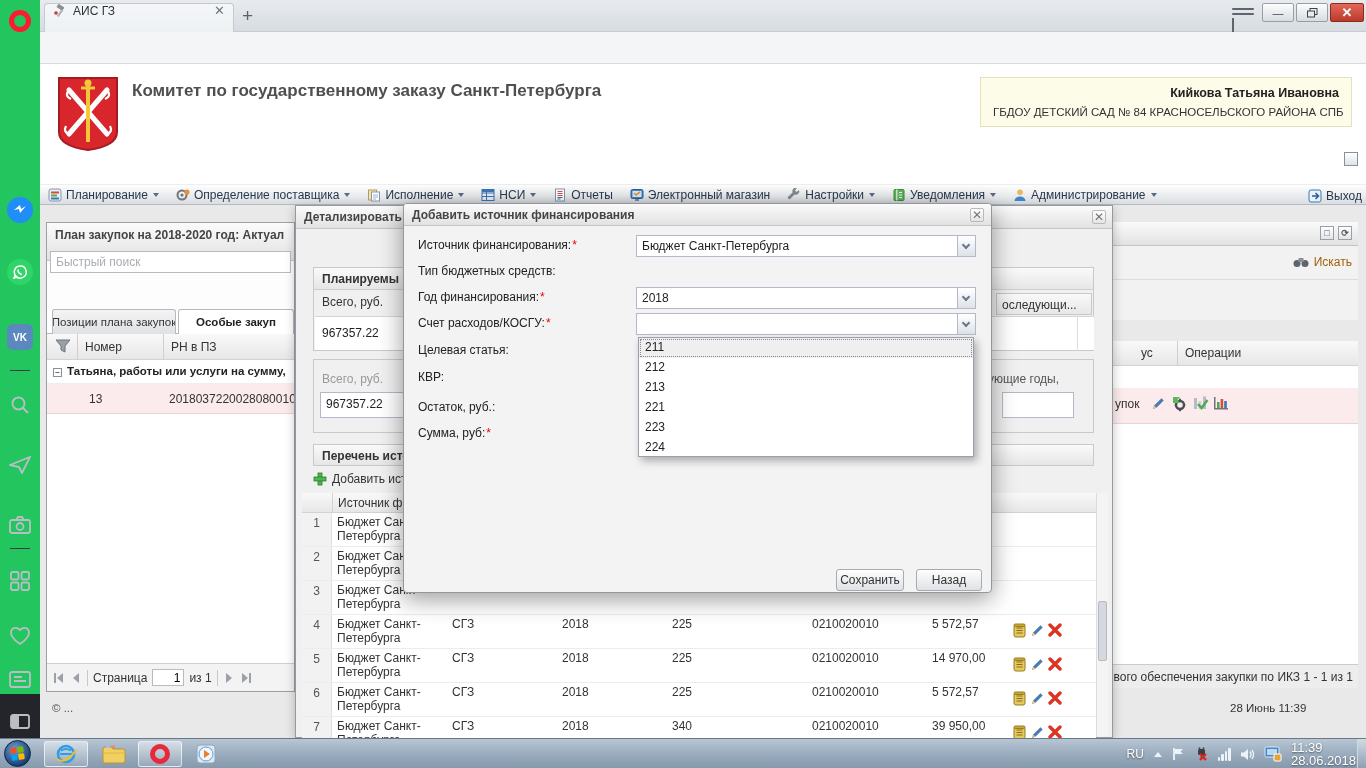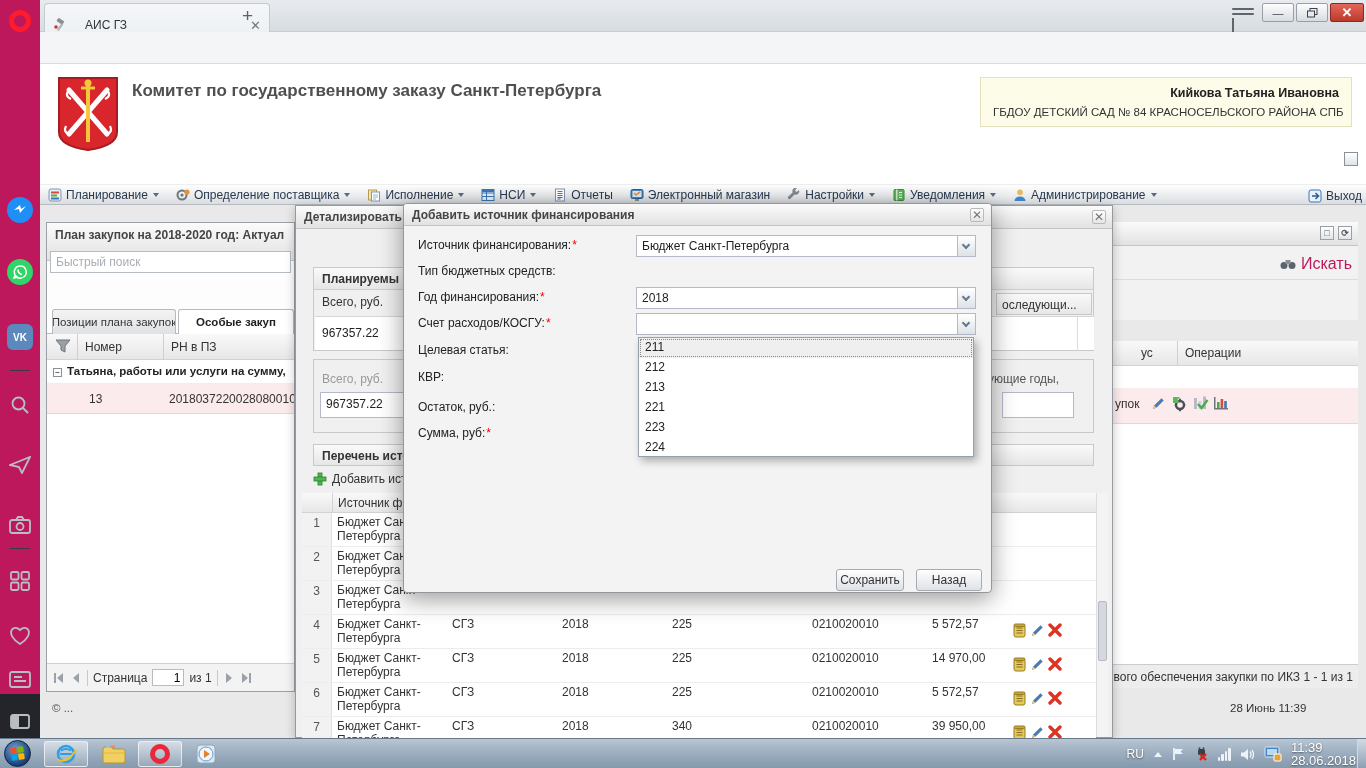--- a/index.html
+++ b/index.html
@@ -4,39 +4,39 @@
 <style>
   *{margin:0;padding:0;box-sizing:border-box}
   html,body{width:1366px;height:768px;overflow:hidden}
   body{font-family:"Liberation Sans",sans-serif;background:#e9e9e9}
   #screen{position:relative;width:1366px;height:768px;overflow:hidden;background:#e9e9e9}
   .abs{position:absolute}
   svg{display:block}
 
   
   .tabbar{left:0;top:0;width:1366px;height:32px;background:linear-gradient(#e8ebee,#d7dce1);border-bottom:1px solid #c7cdd3;z-index:40}
-  .tab{position:absolute;left:44px;top:3px;width:226px;height:29px;background:linear-gradient(#f4f6f8,#eef1f3);border:1px solid #c4cad0;border-bottom:none;border-radius:4px 4px 0 0;display:flex;align-items:flex-end;padding:0 8px;gap:18px}
+  .tab{position:absolute;left:44px;top:3px;width:190px;height:29px;background:linear-gradient(#f4f6f8,#eef1f3);border:1px solid #c4cad0;border-bottom:none;border-radius:4px 4px 0 0;display:flex;align-items:flex-start;padding:0 8px;gap:6px}
   .tab-title{font-size:12px;color:#2f3439;white-space:nowrap}
   .tab-close{margin-left:auto;color:#6f767d;font-size:13px;line-height:13px;cursor:default}
   .newtab{position:absolute;left:242px;top:5px;font-size:19px;color:#5b6269}
   .menu-btn{position:absolute;left:1232px;top:8px;width:22px;height:16px}
   .menu-btn i{display:block;height:2px;background:#5e656c;margin-bottom:3px;border-radius:1px}
   .menu-btn .mchev{width:7px;height:7px;border-right:2px solid #5e656c;border-bottom:2px solid #5e656c;transform:rotate(45deg);margin:0 auto}
   .wbtn{position:absolute;top:3px;height:19px;border:1px solid #97a0a9;background:linear-gradient(#fdfdfd,#d8dce1);border-radius:2px;display:flex;align-items:center;justify-content:center}
   .wbtn.close{background:linear-gradient(#e2685a,#bb3a2c);border-color:#8d2a20}
   .toolbar{left:0;top:32px;width:1366px;height:32px;background:#f4f5f7;border-bottom:1px solid #d8dbde;z-index:40}
   .navg{position:absolute;top:36px;font-size:22px;line-height:22px;color:#5d646b}
   .navg.dis{color:#b9bfc5}
   .urlfield{position:absolute;left:136px;top:37px;width:1190px;height:23px;background:#fff;border:1px solid #ccd1d7;border-radius:3px;display:flex;align-items:center;padding:0 8px;gap:7px}
   .url-domain{font-size:13px;color:#24282c}
   .url-path{font-size:13px;color:#8b9197}
   .url-right{margin-left:auto;display:flex;gap:10px;align-items:center}
 
   
-  .opsb{left:0;top:0;width:40px;height:738px;background:#be185d;z-index:60}
+  .opsb{left:0;top:0;width:40px;height:738px;background:#22c55e;z-index:60}
   .opsb .item{position:absolute;left:7px;width:26px;height:26px;display:flex;align-items:center;justify-content:center}
   .sbdiv{position:absolute;left:10px;width:20px;height:1px;background:#3a3c42}
   .o-ring{width:22px;height:22px;border:5px solid #ff1b2d;border-radius:50%}
   .msgr{width:26px;height:26px;border-radius:50%;background:#1f8ff7;display:flex;align-items:center;justify-content:center}
   .wapp{width:26px;height:26px;border-radius:50%;background:#2fd566;display:flex;align-items:center;justify-content:center}
   .vk{width:26px;height:26px;border-radius:6px;background:#5b88bd;color:#fff;font-size:10px;font-weight:bold;display:flex;align-items:center;justify-content:center}
   .sb-bottom{position:absolute;left:0;top:694px;width:40px;height:44px;background:#23252b}
 
   
   .shead{left:40px;top:64px;width:1326px;height:120px;background:#fff;z-index:5}
@@ -321,21 +321,21 @@
   </div>
   <div class="ikz-strip" style="left:1113px;top:246px;width:245px;height:34px;background:#f2f2f2;border-bottom:1px solid #ddd">
     <span style="position:absolute;right:6px;top:9px;display:flex;gap:5px;align-items:center">
       <span>
         <svg width="16" height="12" viewBox="0 0 16 12">
             <circle cx="4" cy="7.5" r="3.5" fill="#5d646b"></circle>
             <circle cx="12" cy="7.5" r="3.5" fill="#5d646b"></circle>
             <rect x="5.5" y="2" width="5" height="4" fill="#8a9097"></rect>
           </svg>
       </span>
-      <span style="font-size:16px;color:#be185d">Искать</span>
+      <span style="font-size:12px;color:#a16207">Искать</span>
     </span>
   </div>
   <div class="ikz-strip" style="left:1113px;top:280px;width:245px;height:40px;background:#f2f2f2"></div>
   <span class="ikz-btn2" style="left:1115px;top:286px;width:99px">Печатная форма</span>
   <span class="ikz-btn2" style="left:1219px;top:286px;width:136px">Взаимодействие с ЕИС</span>
   <div class="ikz-strip gridhead" style="left:1113px;top:341px;width:245px;height:25px">
     <span style="position:absolute;left:28px;top:5px">ус</span>
     <span style="position:absolute;left:64px;top:0;width:1px;height:25px;background:#cfcfcf"></span>
     <span style="position:absolute;left:72px;top:5px">Операции</span>
   </div>

